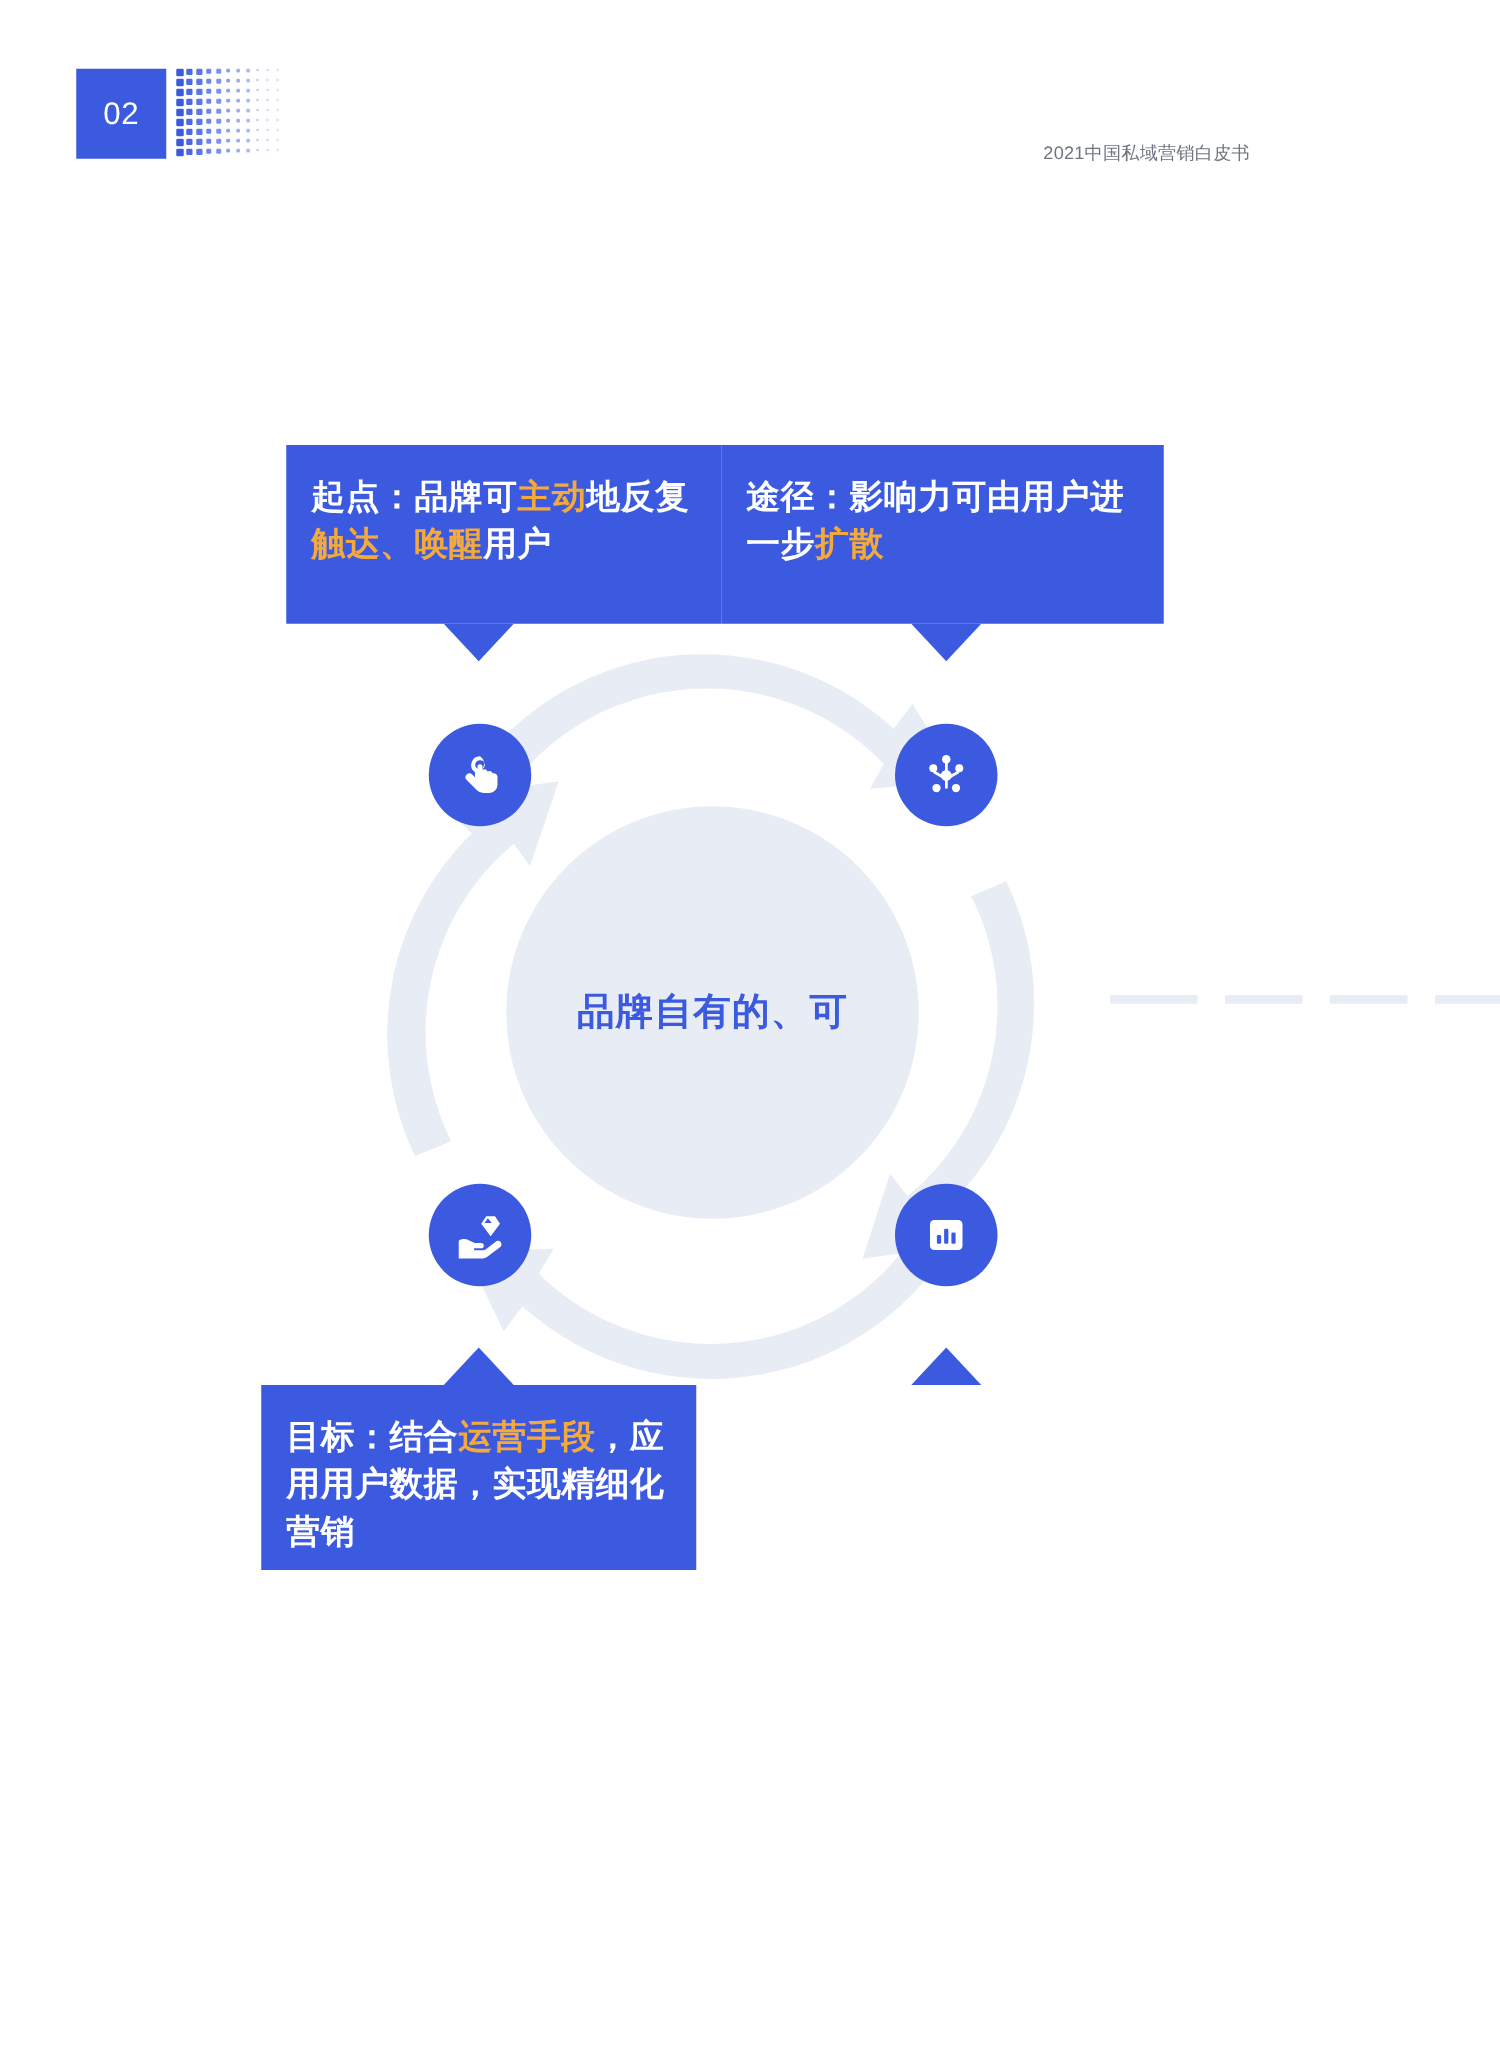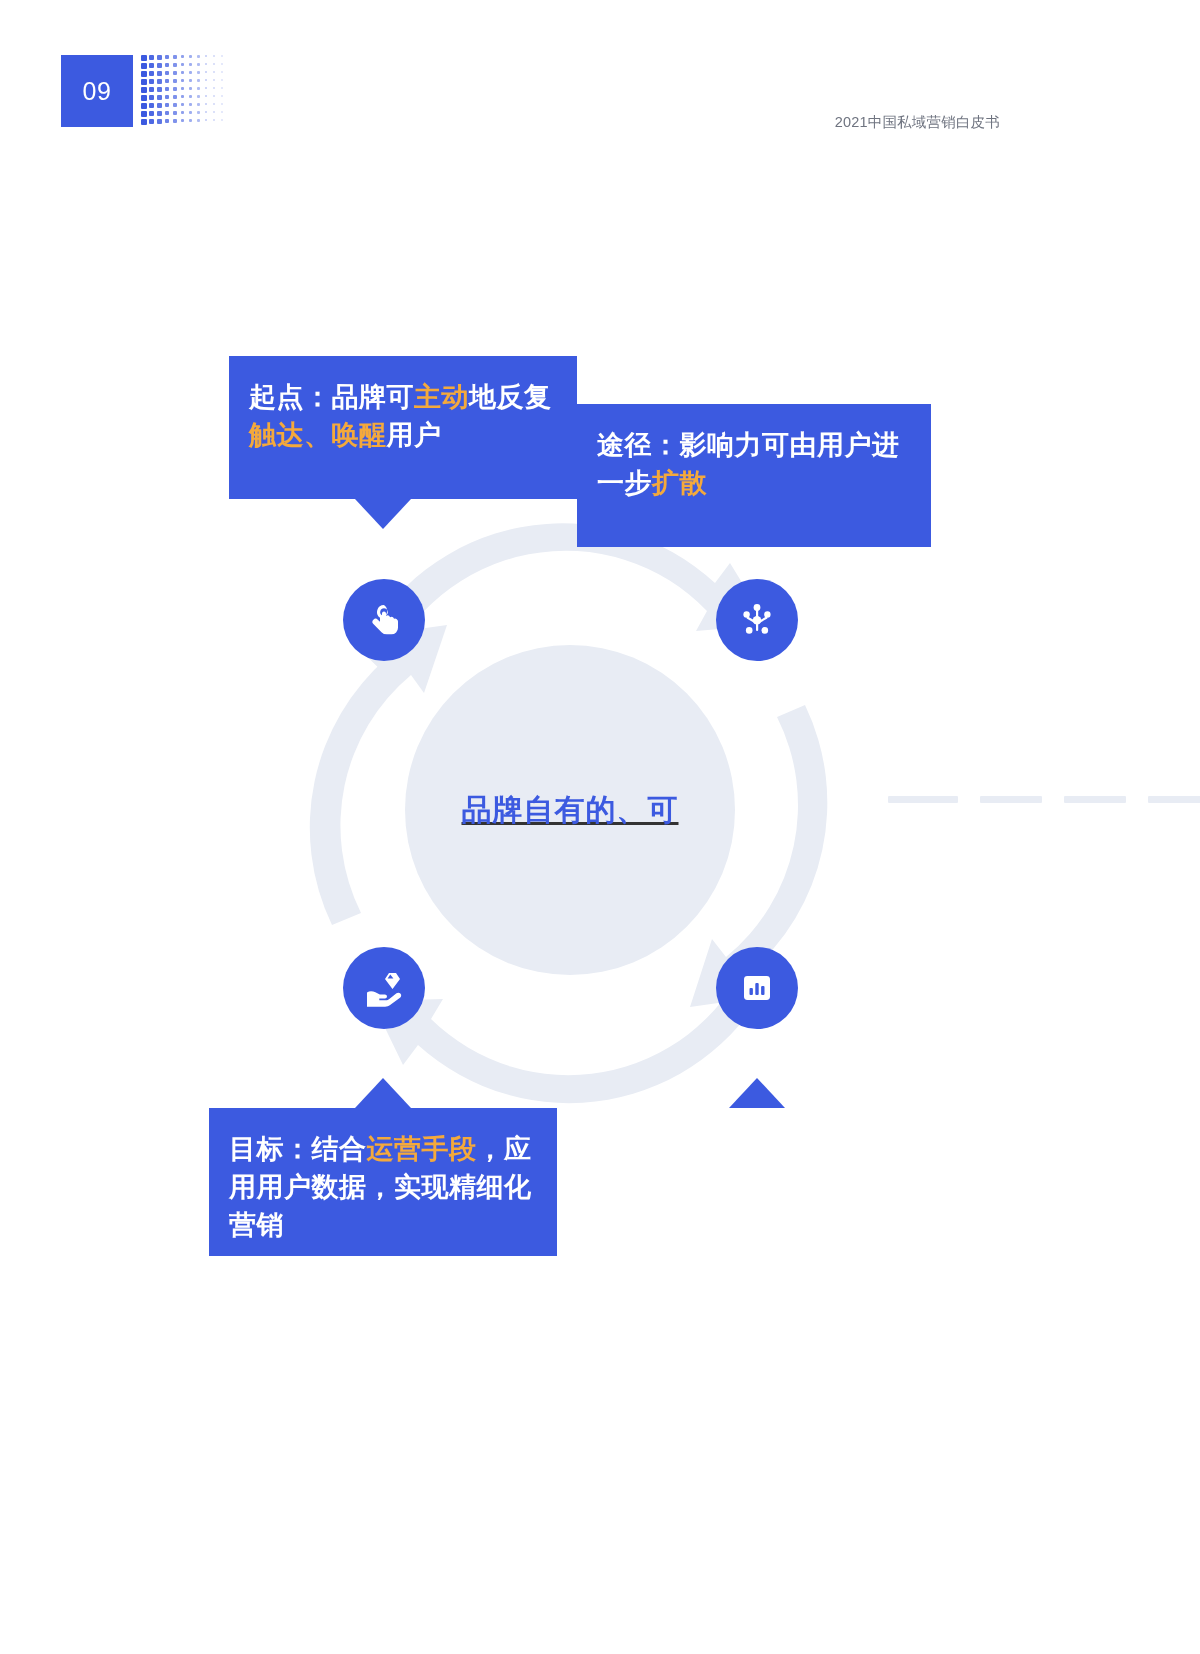--- a/index.html
+++ b/index.html
@@ -93,21 +93,21 @@
     font-weight: bold;
     font-size: 27px;
     line-height: 38px;
     letter-spacing: 0.5px;
     padding: 22px 20px 20px 20px;
     box-sizing: border-box;
   }
   .callout .hl { color: #f4a93c; }
 
   .callout-tl { left: 209px; top: 26px;  width: 348px; height: 143px; margin-left: 20px; }
-  .callout-tr { left: 577px; top: 26px;  width: 354px; height: 143px; margin-top: 48px; }
+  .callout-tr { left: 577px; top: 26px;  width: 354px; height: 143px; }
   .callout-bl { left: 209px; top: 778px; width: 348px; height: 148px; }
   .callout-br { left: 577px; top: 778px; width: 354px; height: 148px; }
 
   
   .tail {
     position: absolute;
     width: 0; height: 0;
     border-left: 28px solid transparent;
     border-right: 28px solid transparent;
   }
@@ -124,21 +124,20 @@
     position: absolute;
     left: 405px;
     top: 315px;
     width: 330px;
     height: 330px;
     border-radius: 50%;
     background: #e8ecf4;
     display: flex;
     align-items: center;
     justify-content: center;
-    text-decoration: underline;
   }
   .center-text {
     text-align: center;
     color: #3c5ae0;
     font-size: 30px;
     font-weight: bold;
     line-height: 48px;
     letter-spacing: 1px;
   }
 
@@ -184,21 +183,21 @@
     background: #e8ecf4;
     border-radius: 1px;
   }
 </style>
 </head>
 <body>
 
 <div class="page">
 
   <div class="page-number-block">
-    <span class="num">09</span>
+    <span class="num">02</span>
   </div>
 
   <div class="dot-grid">
       <span class="dot" style="left: 0px; top: 0px; width: 5.5px; height: 5.5px; opacity: 1;"></span>
       <span class="dot" style="left: 8px; top: 0px; width: 5.08px; height: 5.08px; opacity: 0.915;"></span>
       <span class="dot" style="left: 16px; top: 0px; width: 4.66px; height: 4.66px; opacity: 0.83;"></span>
       <span class="dot" style="left: 24px; top: 0px; width: 4.24px; height: 4.24px; opacity: 0.745;"></span>
       <span class="dot" style="left: 32px; top: 0px; width: 3.82px; height: 3.82px; opacity: 0.66;"></span>
       <span class="dot" style="left: 40px; top: 0px; width: 3.4px; height: 3.4px; opacity: 0.575;"></span>
       <span class="dot" style="left: 48px; top: 0px; width: 2.98px; height: 2.98px; opacity: 0.49;"></span>

